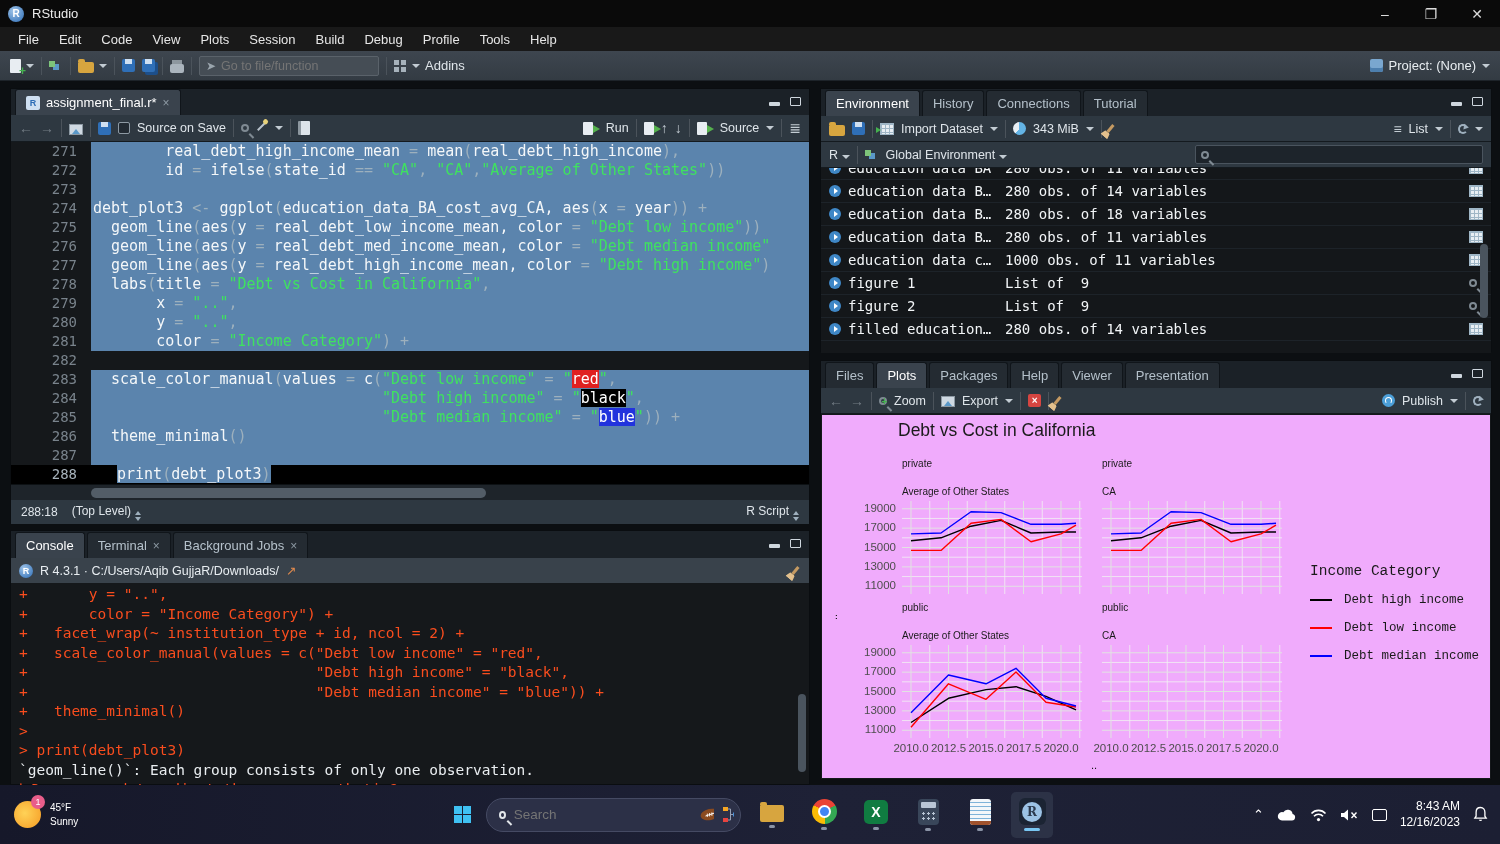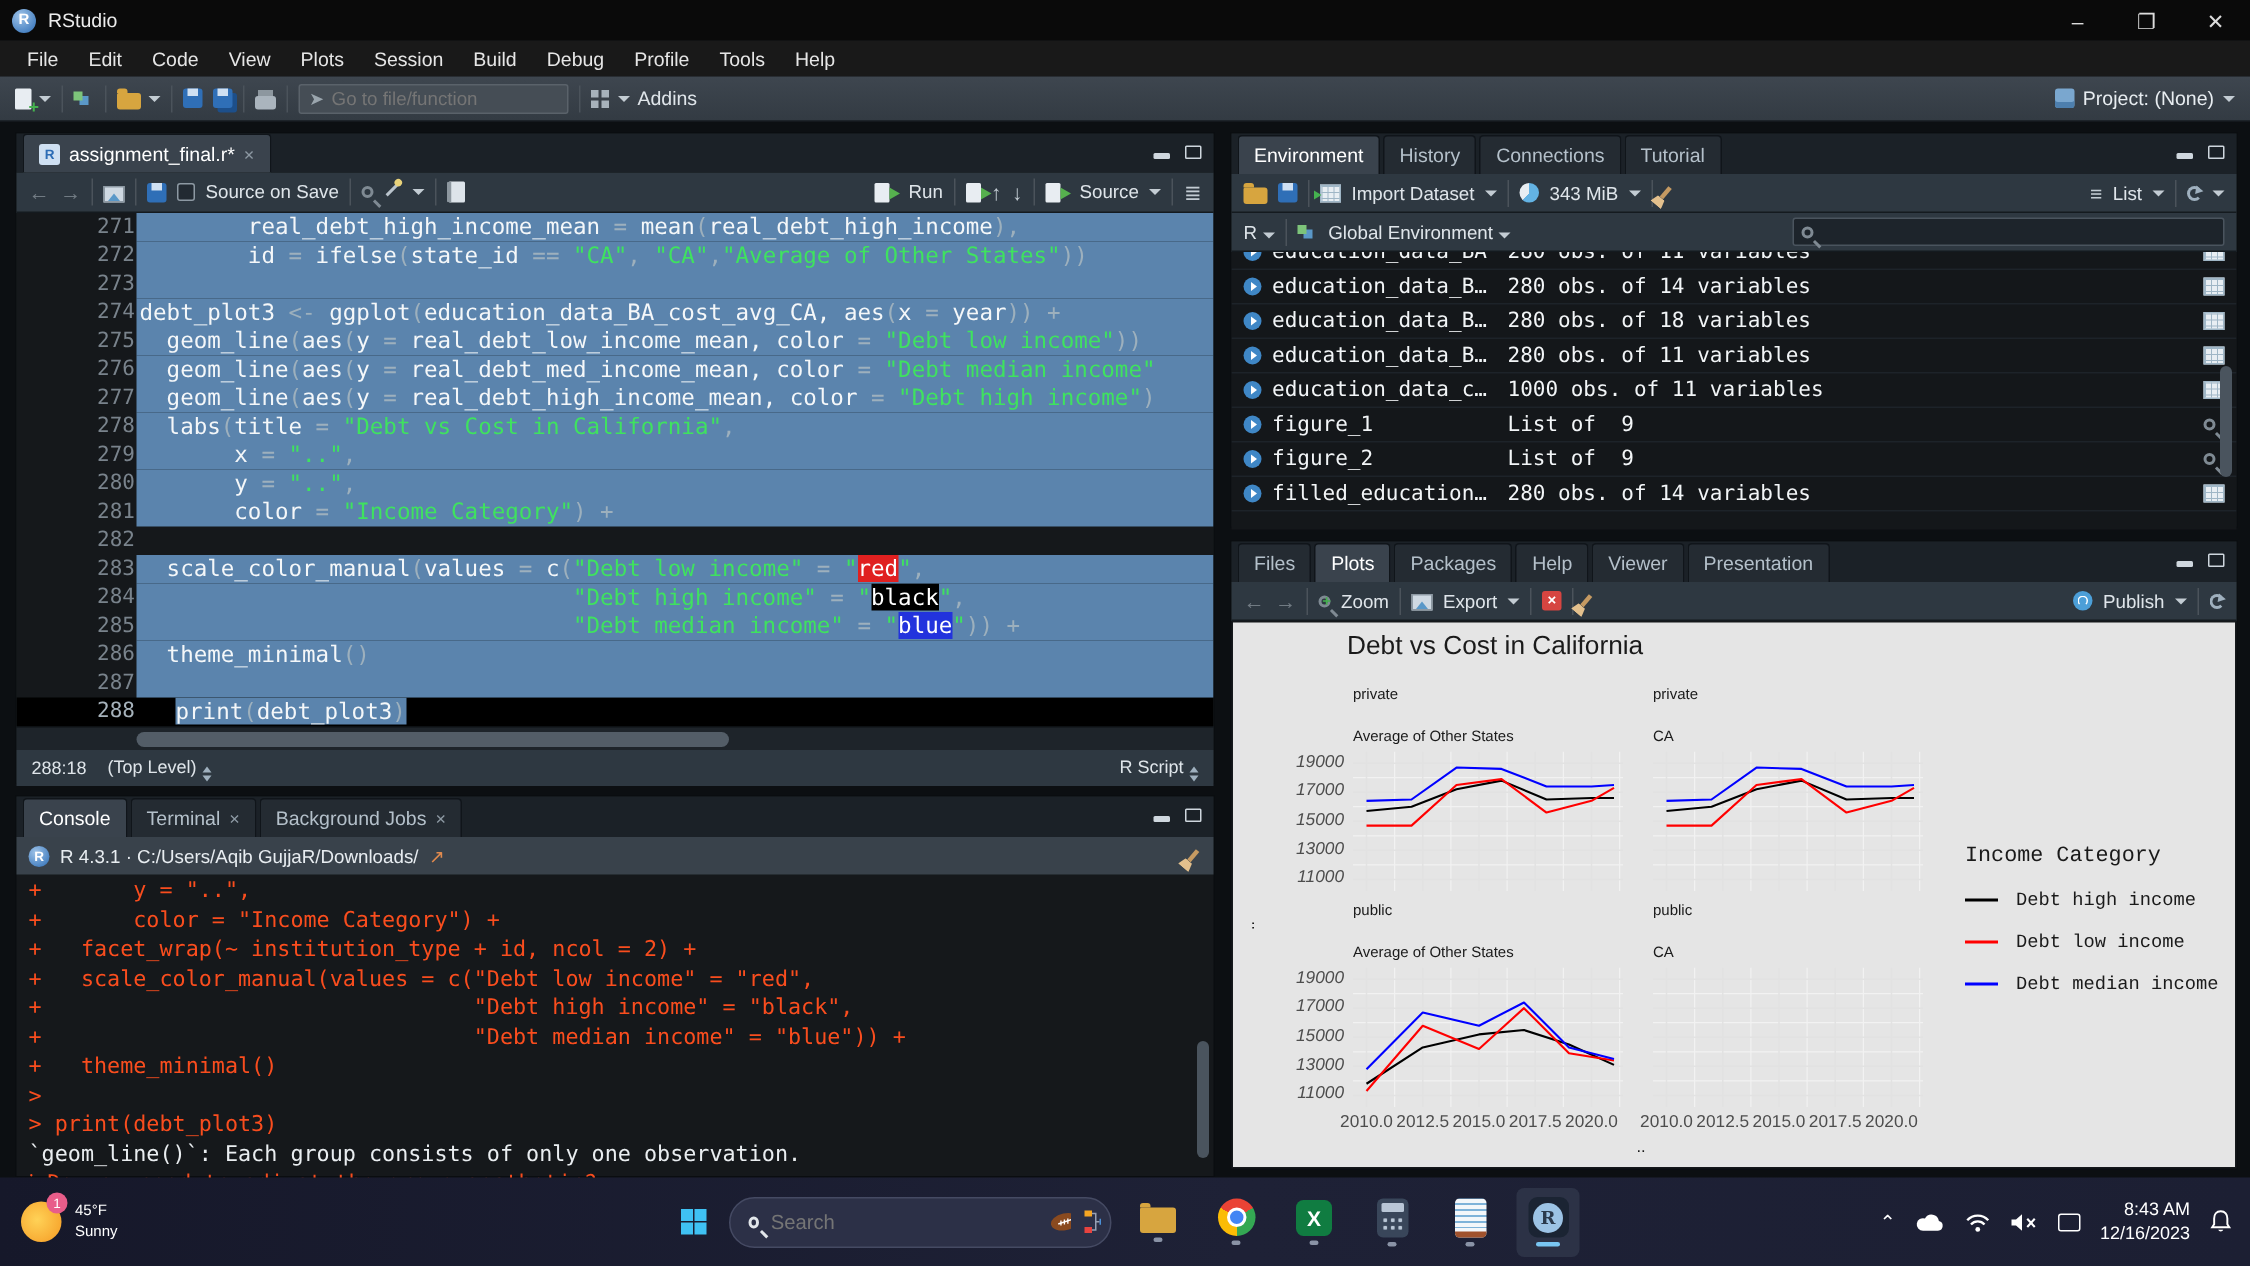--- a/index.html
+++ b/index.html
@@ -71,21 +71,21 @@
   .i-cubes{width:6px;height:6px;background:#7dc47a;box-shadow:4px 3px 0 #5a98c8;margin:0 8px 4px 0;}
   .i-exp{width:12px;height:12px;border-radius:50%;background:#3f87c6;flex-shrink:0;}
   .i-exp::after{content:"";position:absolute;left:5px;top:3px;border-top:3px solid transparent;border-bottom:3px solid transparent;border-left:4px solid #fff;}
   .i-prj{width:13px;height:13px;background:#7aa7cf;border-radius:2px;box-shadow:inset 0 -4px 0 #4d7fae;}
   .updn{display:inline-flex;flex-direction:column;gap:2px;margin-left:4px;}
   .updn::before{content:"";border-left:3.5px solid transparent;border-right:3.5px solid transparent;border-bottom:4px solid #9fb0be;}
   .updn::after{content:"";border-left:3.5px solid transparent;border-right:3.5px solid transparent;border-top:4px solid #9fb0be;}
   
   #code-area{height:342px;background:#15181b;overflow:hidden;}
   .code-line{display:flex;height:19px;font-size:15px;line-height:19px;}
-  .code-line .gutter{width:80px;padding-right:1px;text-align:right;color:#79838c;flex-shrink:0;font-size:14px;}
+  .code-line .gutter{width:80px;padding-right:14px;text-align:right;color:#79838c;flex-shrink:0;font-size:14px;}
   .code-line .body{flex:1;white-space:pre;padding-left:2px;overflow:hidden;}
   .code-line.sel .body{background:#5b84ad;}
   .code-line.cur{background:#000;gap:24px;}
   .code-line.cur .gutter{color:#a6b2bb;}
   .code-line.cur .selspan{background:#5b84ad;}
   .ct{color:#f4f7f9;} .co{color:#9db0bd;} .cs{color:#3fe25f;} .cn{color:#3fe25f;}
   .chr{color:#fff;background:#e02020;} .chb{color:#fff;background:#000;} .chu{color:#fff;background:#2233dd;}
   #hscroll{height:16px;background:#1e242a;border-top:1px solid #0d1114;position:relative;}
   #hscroll .thumb{position:absolute;left:80px;top:3px;width:395px;height:10px;background:#535d67;border-radius:5px;}
   #editor-status{height:24px;background:#2e3841;display:flex;align-items:center;gap:14px;padding:0 10px;font-size:12px;color:#dfe5ea;}
@@ -98,25 +98,25 @@
   
   #env-tb2{height:26px;background:#2e3841;border-bottom:1px solid #141a1f;display:flex;align-items:center;gap:7px;padding:0 8px;font-size:12.5px;}
   #env-search{margin-left:auto;width:288px;height:19px;background:#1d242b;border:1px solid #4a545e;border-radius:2px;display:flex;align-items:center;gap:5px;padding:0 5px;}
   #env-search input{flex:1;background:transparent;border:0;outline:0;color:#cfd7de;font-size:12px;}
   #env-list{height:185px;overflow:hidden;background:#14171a;position:relative;}
   #env-rows{margin-top:-11px;}
   .env-row{display:flex;align-items:center;height:23px;padding:0 8px;gap:7px;border-bottom:1px solid #1d2329;font-family:"DejaVu Sans Mono",monospace;font-size:14px;color:#f2f5f7;}
   .env-row .nm{width:150px;overflow:hidden;white-space:nowrap;}
   .env-row .ds{flex:1;white-space:pre;}
   
-  #plot-body{position:absolute;left:1px;right:1px;top:54px;bottom:1px;background:#e5e5e5;color:#1a1a1a;}
+  #plot-body{position:absolute;left:1px;right:1px;top:54px;bottom:1px;background:#f0abfc;color:#1a1a1a;}
   #figure{position:absolute;inset:0;}
   #plot-title{position:absolute;left:76px;top:5px;font-size:17.5px;color:#1a1a1a;}
   .strip{position:absolute;width:180px;text-align:left;font-size:10px;color:#1a1a1a;}
-  .ytick{position:absolute;width:44px;text-align:right;font-size:11.5px;color:#4d4d4d;font-style:italic;}
+  .ytick{position:absolute;width:44px;text-align:right;font-size:11.5px;color:#4d4d4d;}
   .xtick{position:absolute;width:46px;text-align:center;font-size:11.5px;color:#4d4d4d;}
   #plot-ylab{position:absolute;left:8px;top:196px;font-size:11px;color:#1a1a1a;transform:rotate(-90deg);}
   #plot-xlab{position:absolute;left:250px;top:344px;width:44px;text-align:center;font-size:11px;color:#1a1a1a;}
   #legend{position:absolute;left:488px;top:148px;font-family:Liberation Mono, monospace;}
   #legend-title{font-size:14.5px;color:#1a1a1a;}
   .leg-row{display:flex;align-items:center;gap:12px;margin-top:14px;}
   .leg-line{width:22px;height:2px;}
   .leg-lab{font-size:12.5px;color:#1a1a1a;}
   .panel{position:absolute;}
   

